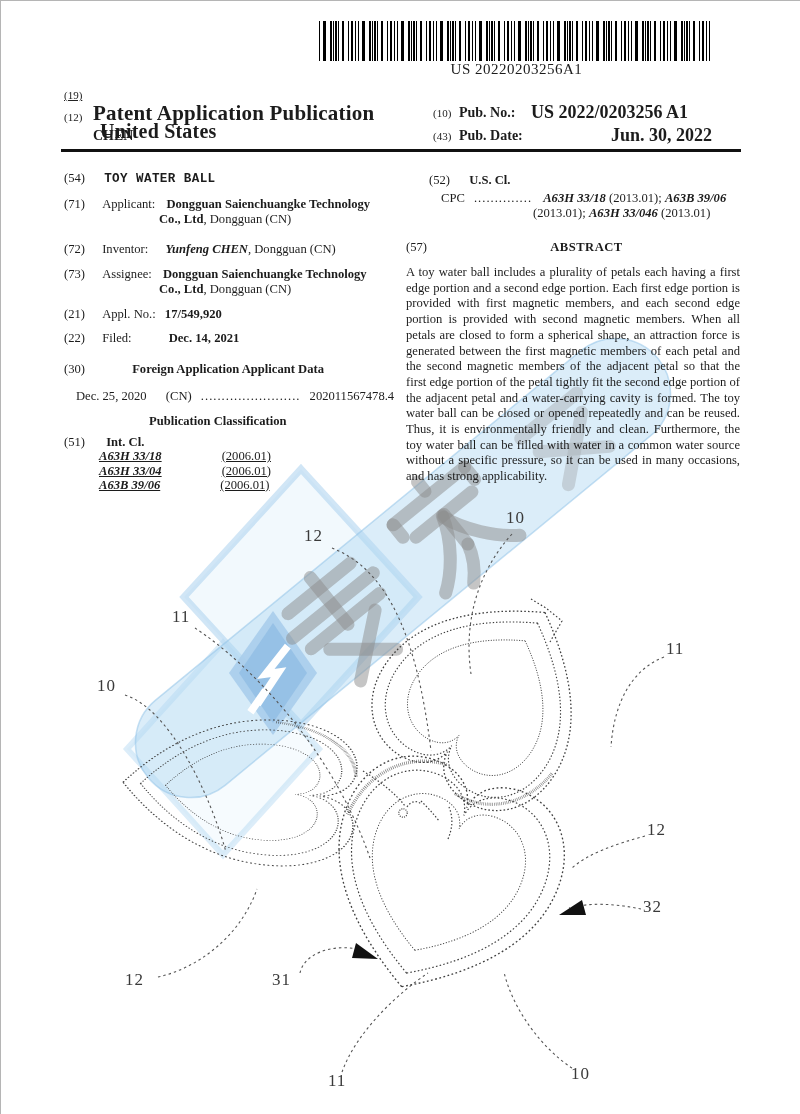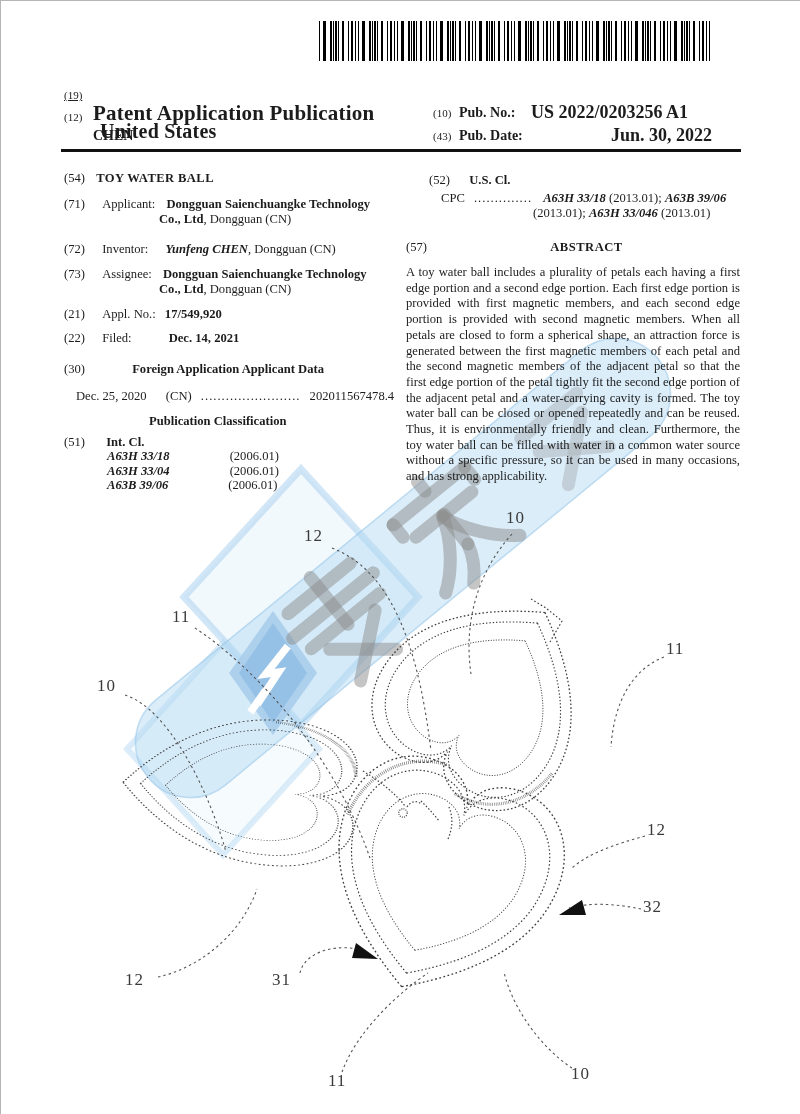--- a/index.html
+++ b/index.html
@@ -345,40 +345,41 @@
         <div style="width: 2px; background: rgb(0, 0, 0);"></div>
         <div style="width: 4px; background: rgb(255, 255, 255);"></div>
         <div style="width: 1px; background: rgb(0, 0, 0);"></div>
         <div style="width: 2px; background: rgb(255, 255, 255);"></div>
         <div style="width: 2px; background: rgb(0, 0, 0);"></div>
         <div style="width: 2px; background: rgb(255, 255, 255);"></div>
         <div style="width: 1px; background: rgb(0, 0, 0);"></div>
         <div style="width: 2px; background: rgb(255, 255, 255);"></div>
         <div style="width: 1px; background: rgb(0, 0, 0);"></div>
       </div>
+    <div class="bc-text">US 20220203256A1</div>
   </div>
 
   <span class="abs code" style="left:63px;top:88px;z-index:4;text-decoration:underline;">(19)</span>
   <span class="abs h-big" style="left:99px;top:80px;z-index:4;margin-top:39px;">United States</span>
   <span class="abs code" style="left:63px;top:110px;z-index:4;">(12)</span>
   <span class="abs h-big2" style="left:92px;top:100px;z-index:4;">Patent Application Publication</span>
   <span class="abs h-small" style="left:92px;top:127px;z-index:4;">CHEN</span>
 
   <span class="abs code" style="left:432px;top:106px;z-index:4;">(10)</span>
   <span class="abs publbl" style="left:458px;top:104px;z-index:4;">Pub. No.:</span>
   <span class="abs pubno" style="left:530px;top:101px;z-index:4;text-align:center;">US 2022/0203256 A1</span>
   <span class="abs code" style="left:432px;top:129px;z-index:4;">(43)</span>
   <span class="abs publbl" style="left:458px;top:127px;z-index:4;">Pub. Date:</span>
   <span class="abs pubno" style="left:610px;top:124px;z-index:4;">Jun. 30, 2022</span>
 
   <div class="abs rule" style="left:60px;top:148px;width:680px;height:2.5px;z-index:4;"></div>
 
   <div class="row fs" style="left:63px;top:170px;z-index:4;">
     <span>(54)</span>
-    <span class="b" style="margin-left:8px;letter-spacing:.4px;">TOY WATER BALL</span>
+    <span class="b" style="margin-left:16px;letter-spacing:.4px;font-family:Liberation Mono, monospace;">TOY WATER BALL</span>
   </div>
 
   <div class="row fs" style="left:63px;top:196px;z-index:4;">
     <span>(71)</span>
     <span style="margin-left:14px;">Applicant:</span>
     <span class="b" style="margin-left:8px;">Dongguan Saienchuangke Technology</span>
   </div>
   <div class="row fs" style="left:158px;top:211px;z-index:4;">
     <span class="b">Co., Ltd</span><span>, Dongguan (CN)</span>
   </div>
@@ -420,21 +421,21 @@
     <span style="margin-left:6px;letter-spacing:1px;">........................</span>
     <span style="margin-left:6px;">202011567478.4</span>
   </div>
 
   <div class="row fs b" style="left:148px;top:413px;z-index:4;">Publication Classification</div>
 
   <div class="row fs" style="left:63px;top:434px;z-index:4;">
     <span>(51)</span>
     <span class="b" style="margin-left:18px;">Int. Cl.</span>
   </div>
-  <div id="int-classes" class="abs" style="left:106px;top:448px;z-index:4;">
+  <div id="int-classes" class="abs" style="left:98px;top:448px;z-index:4;text-decoration:underline;">
       <div class="fs" style="white-space: nowrap;"><span class="it">A63H 33/18</span><span style="margin-left: 60px;">(2006.01)</span></div>
       <div class="fs" style="white-space: nowrap;"><span class="it">A63H 33/04</span><span style="margin-left: 60px;">(2006.01)</span></div>
       <div class="fs" style="white-space: nowrap;"><span class="it">A63B 39/06</span><span style="margin-left: 60px;">(2006.01)</span></div>
     </div>
 
   <div class="row fs" style="left:428px;top:172px;z-index:4;">
     <span>(52)</span>
     <span class="b" style="margin-left:16px;">U.S. Cl.</span>
   </div>
   <div class="row fs" style="left:440px;top:190px;z-index:4;">

